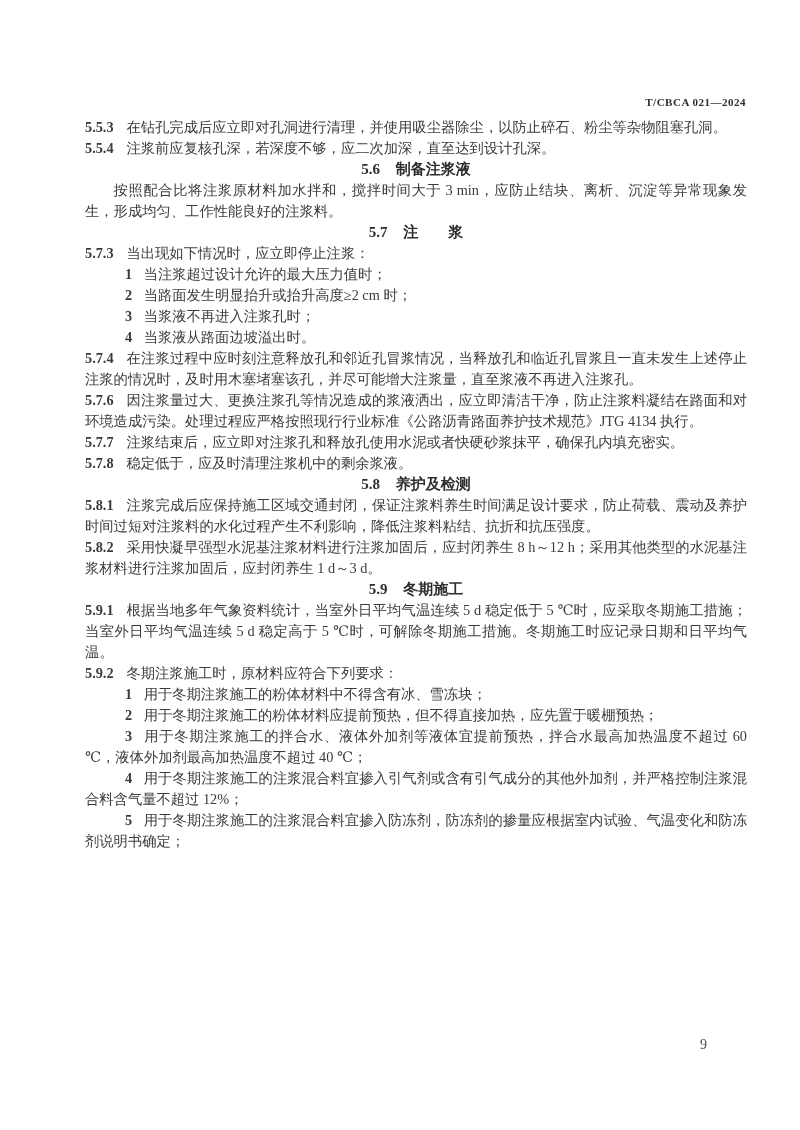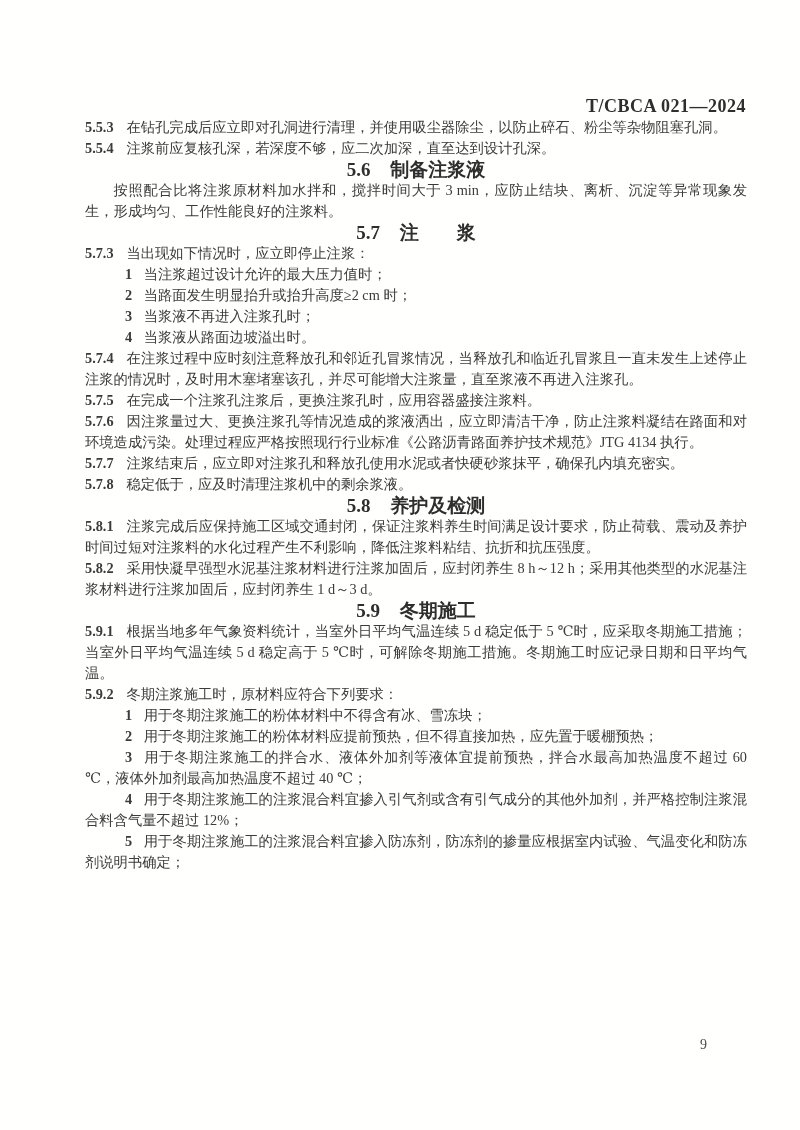--- a/index.html
+++ b/index.html
@@ -4,34 +4,34 @@
 <style>
   html,body{margin:0;padding:0;background:#e9e9e9;}
   .page{
     position:relative;width:800px;height:1130px;margin:0 auto;
     background:#fffffd;overflow:hidden;color:#3b3b3b;
     font-family:"Liberation Serif","DejaVu Serif",serif;
     box-shadow:0 0 3px rgba(0,0,0,.15);
   }
   .header{
     position:absolute;top:96px;left:0;right:54px;text-align:right;
-    font-size:18px;font-weight:700;letter-spacing:.5px;color:#2e2e2e;
+    font-size:11px;font-weight:700;letter-spacing:.5px;color:#2e2e2e;
   }
   .content{
     position:absolute;top:117px;left:85px;width:662px;
     font-size:14.3px;line-height:21px;text-align:justify;
   }
   .content p{margin:0;}
   .clause{}
   .para{text-indent:2em;}
   .item{text-indent:2.8em;}
   .num{font-weight:700;margin-right:.9em;white-space:nowrap;}
   .item .num{margin-right:.8em;}
   .hd{
-    text-align:center;font-weight:700;font-size:19px;
+    text-align:center;font-weight:700;font-size:15px;
     margin:6px 0;text-indent:0;color:#2e2e2e;
   }
   .hd .num{margin-right:1.05em;}
   .pageno{
     position:absolute;top:1037px;left:700px;
     font-size:14px;color:#4a4a4a;
   }
 </style>
 </head>
 <body>
@@ -59,21 +59,20 @@
     <p class="item"><span class="num">1</span><span>当注浆超过设计允许的最大压力值时；</span></p>
 
     <p class="item"><span class="num">2</span><span>当路面发生明显抬升或抬升高度≥2 cm 时；</span></p>
 
     <p class="item"><span class="num">3</span><span>当浆液不再进入注浆孔时；</span></p>
 
     <p class="item"><span class="num">4</span><span>当浆液从路面边坡溢出时。</span></p>
 
     <p class="clause"><span class="num">5.7.4</span><span>在注浆过程中应时刻注意释放孔和邻近孔冒浆情况，当释放孔和临近孔冒浆且一直未发生上述停止注浆的情况时，及时用木塞堵塞该孔，并尽可能增大注浆量，直至浆液不再进入注浆孔。</span></p>
 
-    <p class="clause"><span class="num">5.7.5</span><span>在完成一个注浆孔注浆后，更换注浆孔时，应用容器盛接注浆料。</span></p>
 
     <p class="clause"><span class="num">5.7.6</span><span>因注浆量过大、更换注浆孔等情况造成的浆液洒出，应立即清洁干净，防止注浆料凝结在路面和对环境造成污染。处理过程应严格按照现行行业标准《公路沥青路面养护技术规范》JTG 4134 执行。</span></p>
 
     <p class="clause"><span class="num">5.7.7</span><span>注浆结束后，应立即对注浆孔和释放孔使用水泥或者快硬砂浆抹平，确保孔内填充密实。</span></p>
 
     <p class="clause"><span class="num">5.7.8</span><span>稳定低于，应及时清理注浆机中的剩余浆液。</span></p>
 
     <p class="hd"><span class="num">5.8</span><span>养护及检测</span></p>
 
     <p class="clause"><span class="num">5.8.1</span><span>注浆完成后应保持施工区域交通封闭，保证注浆料养生时间满足设计要求，防止荷载、震动及养护时间过短对注浆料的水化过程产生不利影响，降低注浆料粘结、抗折和抗压强度。</span></p>

